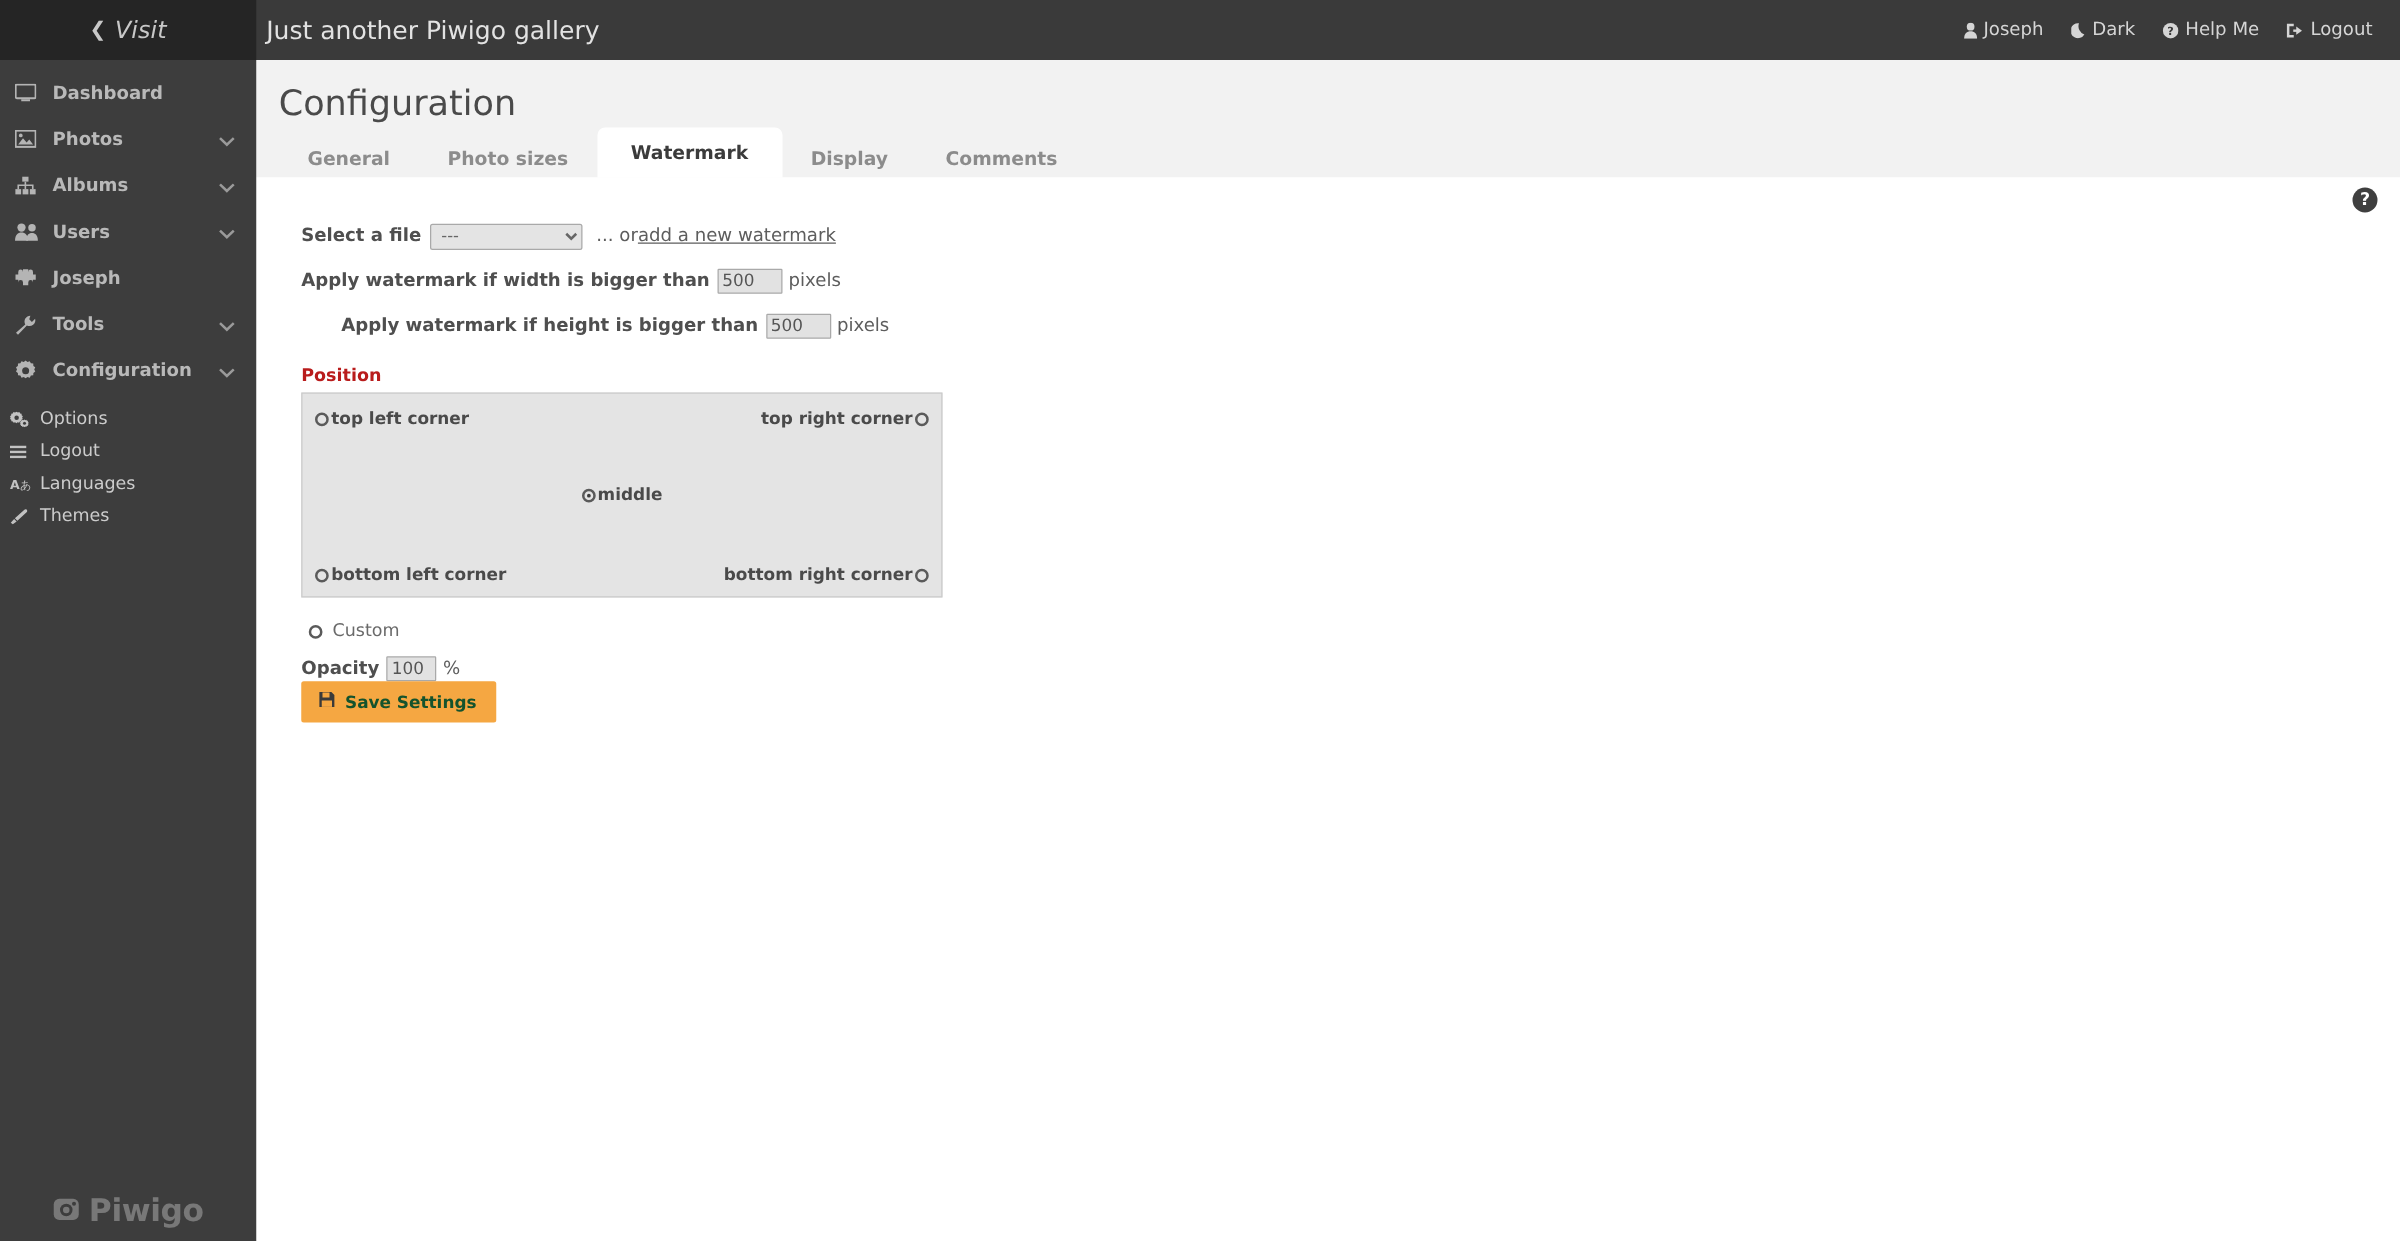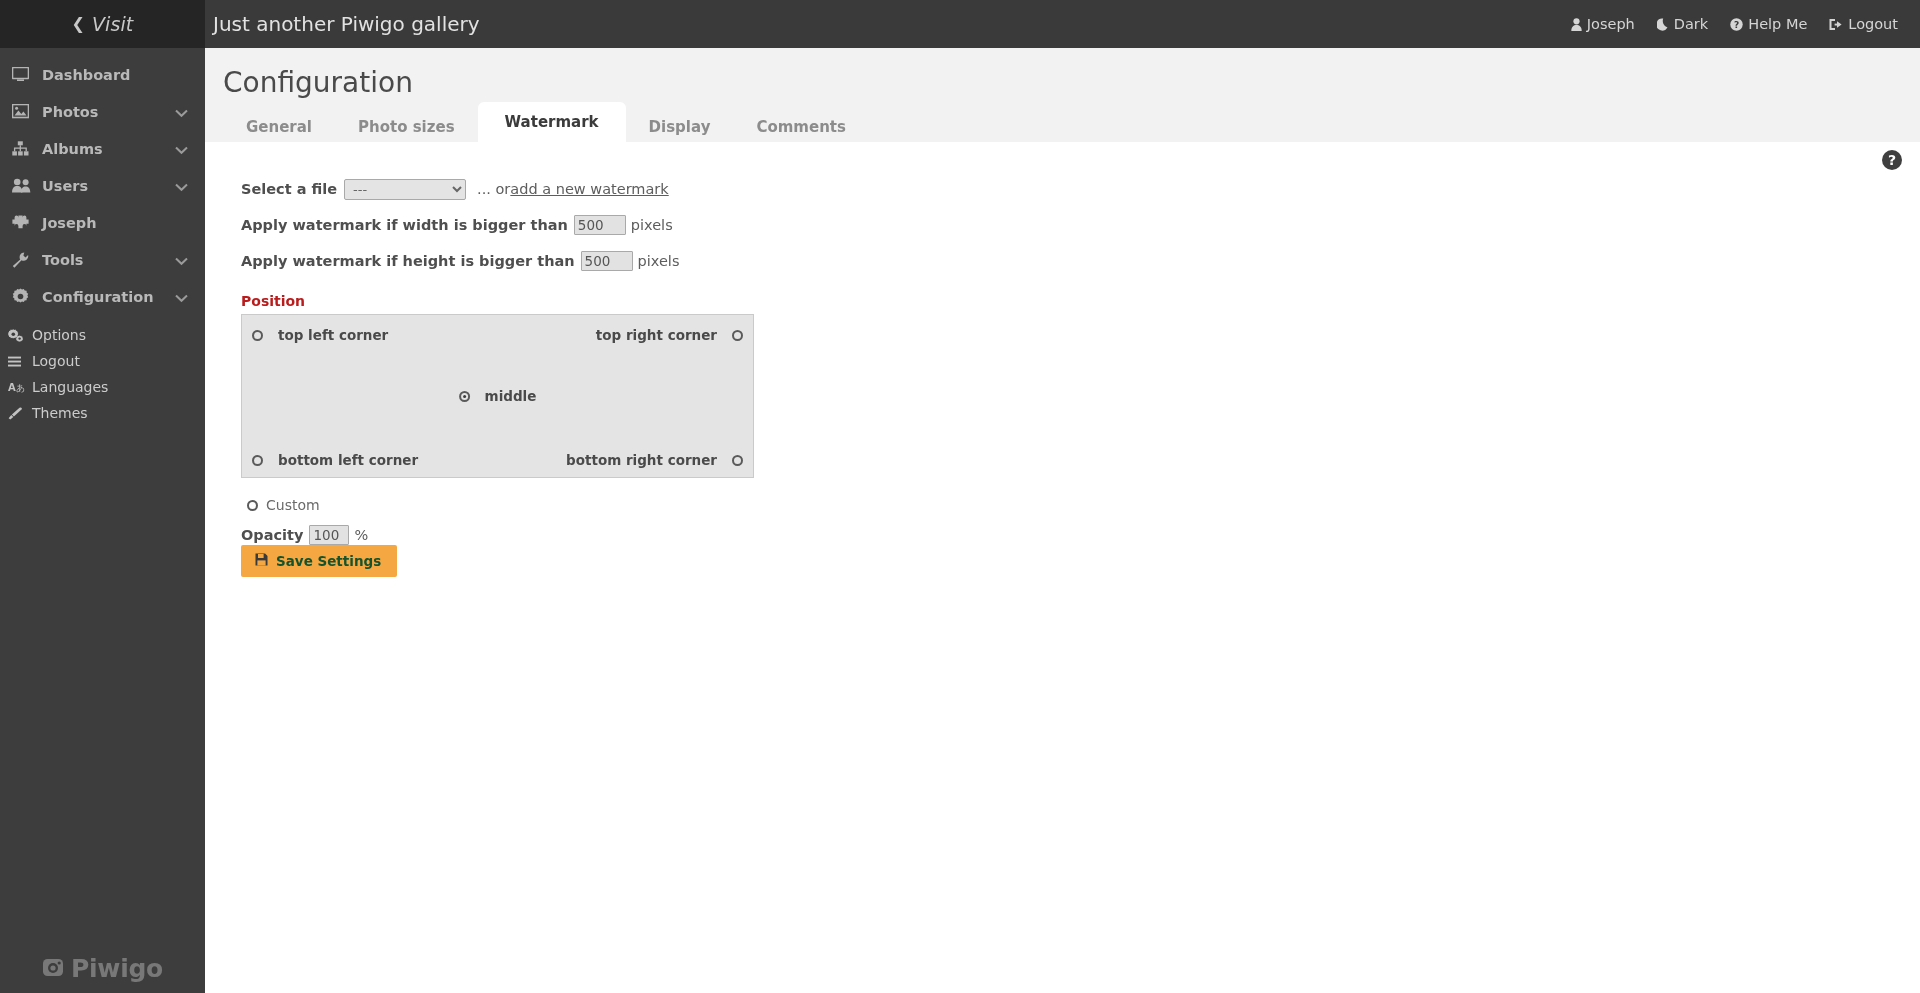--- a/index.html
+++ b/index.html
@@ -201,21 +201,21 @@
   }
 
   #position-box {
     position: relative;
     width: 513px; height: 164px;
     background: #e4e4e4;
     border: 1px solid #cacaca;
   }
   .pos-opt {
     position: absolute;
-    display: flex; align-items: center; gap: 15px;
+    display: flex; align-items: center; gap: 2px;
     font-size: 13.5px; font-weight: bold; color: #4a4a4a;
     cursor: pointer;
     white-space: nowrap;
   }
   #pos-tl { left: 10px;  top: 12px; }
   #pos-tr { right: 10px; top: 12px; }
   #pos-mid{ left: 50%; top: 50%; transform: translate(-50%, -50%); }
   #pos-bl { left: 10px;  bottom: 9px; }
   #pos-br { right: 10px; bottom: 9px; }
 
@@ -506,21 +506,21 @@
         <span class="ftext" style="margin-left:11px;">... or </span>
         <a href="#" class="ftext">add a new watermark</a>
       </div>
 
       <div class="frow" style="margin-top:6px;">
         <span class="flabel">Apply watermark if width is bigger than</span>
         <input class="pw-input w-num" type="text" value="500" style="">
         <span class="ftext">pixels</span>
       </div>
 
-      <div class="frow" style="margin-top:6px;">
+      <div class="frow" style="margin-top:6px;margin-left:32px;">
         <span class="flabel">Apply watermark if height is bigger than</span>
         <input class="pw-input w-num" type="text" value="500" style="">
         <span class="ftext">pixels</span>
       </div>
 
       <div class="label-position">Position</div>
 
       <div id="position-box">
 
         <div class="pos-opt" id="pos-tl">

